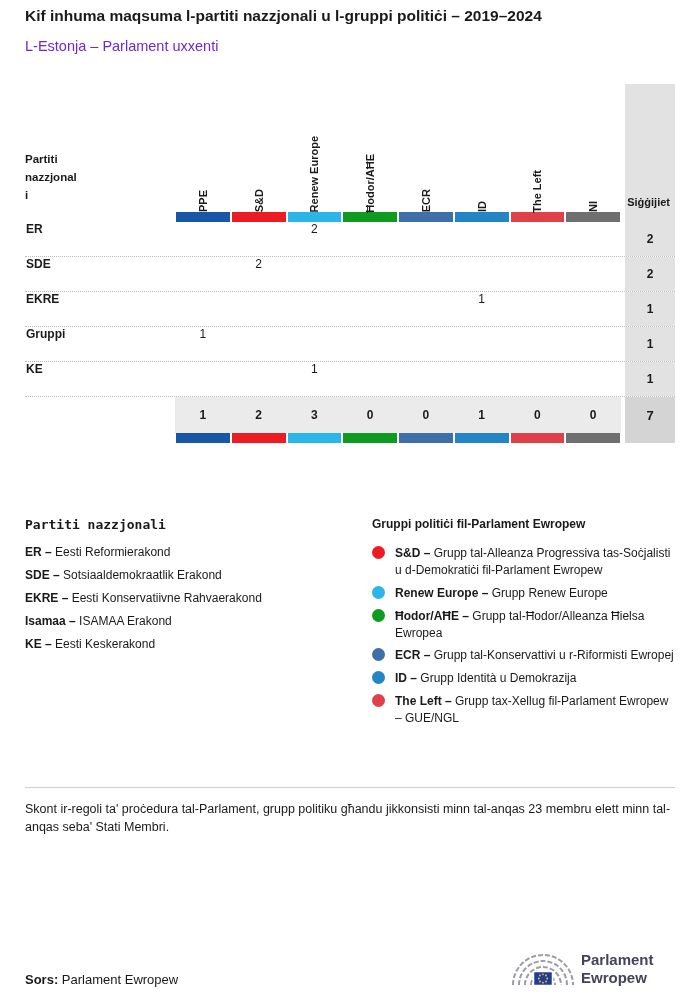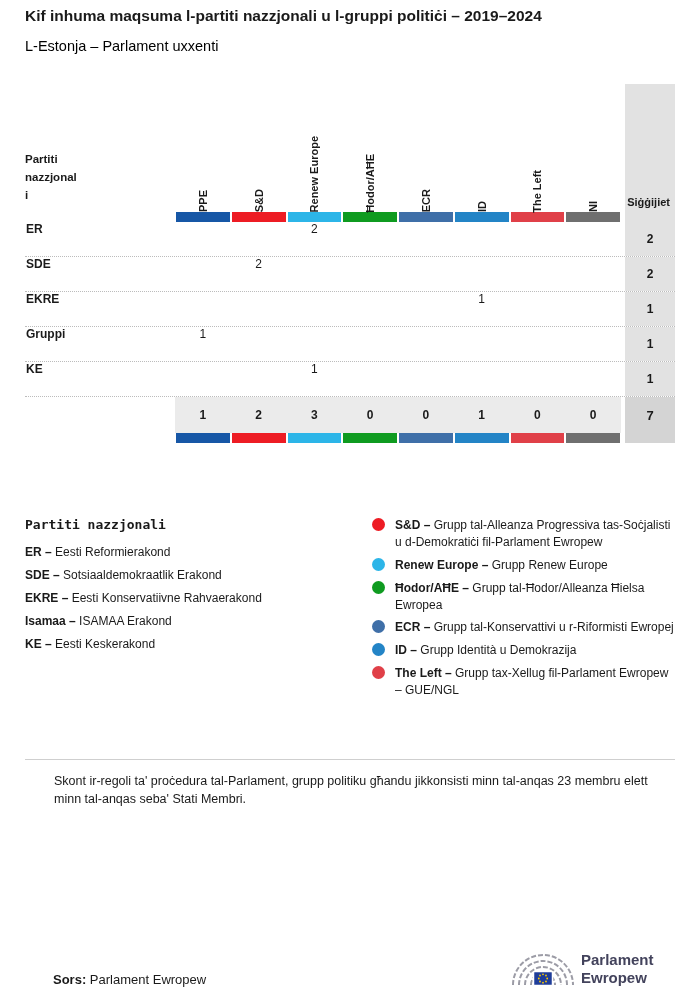--- a/index.html
+++ b/index.html
@@ -5,21 +5,21 @@
   * { box-sizing: border-box; margin: 0; padding: 0; }
   html, body { margin: 0; }
   body {
     width: 700px; height: 1003px; overflow: hidden;
     background: #ffffff; color: #1a1a1a;
     font-family: "Liberation Sans", "DejaVu Sans", sans-serif;
   }
   .page { position: relative; height: 100%; padding: 6px 25px 0 25px; }
 
   .title { font-size: 15.5px; font-weight: bold; line-height: 1.25; margin-bottom: 13px; }
-  .subtitle { font-size: 14.5px; font-weight: normal; color: #000000; margin-bottom: 30px; }
+  .subtitle { font-size: 14.5px; font-weight: normal; color: #6d28d9; margin-bottom: 30px; }
 
   
   .table { width: 650px; }
   .trow { display: flex; }
   .col-party { width: 150px; flex: none; }
   .col-group { flex: 1; text-align: center; }
   .col-seats { width: 54px; flex: none; text-align: center; border-left: 4px solid #fff; }
   .seats-bg   { background: #e2e2e2; }
   .seats-dark { background: #d4d4d4; }
 
@@ -53,25 +53,25 @@
   .legend-left { width: 347px; flex: none; padding-right: 20px; }
   .legend-left h3 { font-family: "DejaVu Sans Mono", monospace; font-size: 13px; font-weight: bold; margin-bottom: 13px; }
   .lp-item { font-size: 12px; margin-bottom: 9px; }
   .legend-right { flex: 1; }
   .legend-right h3 { font-size: 12px; font-weight: bold; margin-bottom: 14px; }
   .lg-item { display: flex; font-size: 12px; line-height: 1.4; margin-bottom: 6px; }
   .dot { width: 13px; height: 13px; border-radius: 50%; margin: 1px 10px 0 0; flex: none; }
 
   
   .rule { border: none; border-top: 1px solid #cfcfcf; margin-top: 54px; }
-  .footnote { font-size: 12.5px; line-height: 1.5; margin-top: 12px; color: #1a1a1a; margin-left: 29px; }
+  .footnote { font-size: 12.5px; line-height: 1.5; margin-top: 12px; color: #1a1a1a; }
   .bottom { position: absolute; left: 25px; right: 25px; bottom: 10px;
             display: flex; justify-content: space-between; align-items: flex-end; }
   .source { font-size: 13px; padding-bottom: 6px; }
-  .source strong { font-weight: bold; margin-left: 28px; }
+  .source strong { font-weight: bold; }
   .logo { display: flex; align-items: center; }
 </style>
 </head>
 <body>
 
 <div class="page">
 
   <h1 class="title">Kif inhuma maqsuma l-partiti nazzjonali u l-gruppi politiċi – 2019–2024</h1>
   <h2 class="subtitle">L-Estonja – Parlament uxxenti</h2>
 
@@ -243,20 +243,21 @@
       <h3>Partiti nazzjonali</h3>
       <div id="legend-parties-list">
           <div class="lp-item"><strong>ER –</strong> Eesti Reformierakond</div>
           <div class="lp-item"><strong>SDE –</strong> Sotsiaaldemokraatlik Erakond</div>
           <div class="lp-item"><strong>EKRE –</strong> Eesti Konservatiivne Rahvaerakond</div>
           <div class="lp-item"><strong>Isamaa –</strong> ISAMAA Erakond</div>
           <div class="lp-item"><strong>KE –</strong> Eesti Keskerakond</div>
         </div>
     </div>
     <div class="legend-right">
+      <h3>Gruppi politiċi fil-Parlament Ewropew</h3>
       <div id="legend-groups-list">
           <div class="lg-item">
             <span class="dot" style="background: rgb(237, 28, 36);"></span>
             <span><strong>S&amp;D –</strong> Grupp tal-Alleanza Progressiva tas-Soċjalisti u d-Demokratiċi fil-Parlament Ewropew</span>
           </div>
           <div class="lg-item">
             <span class="dot" style="background: rgb(44, 181, 232);"></span>
             <span><strong>Renew Europe –</strong> Grupp Renew Europe</span>
           </div>
           <div class="lg-item">

